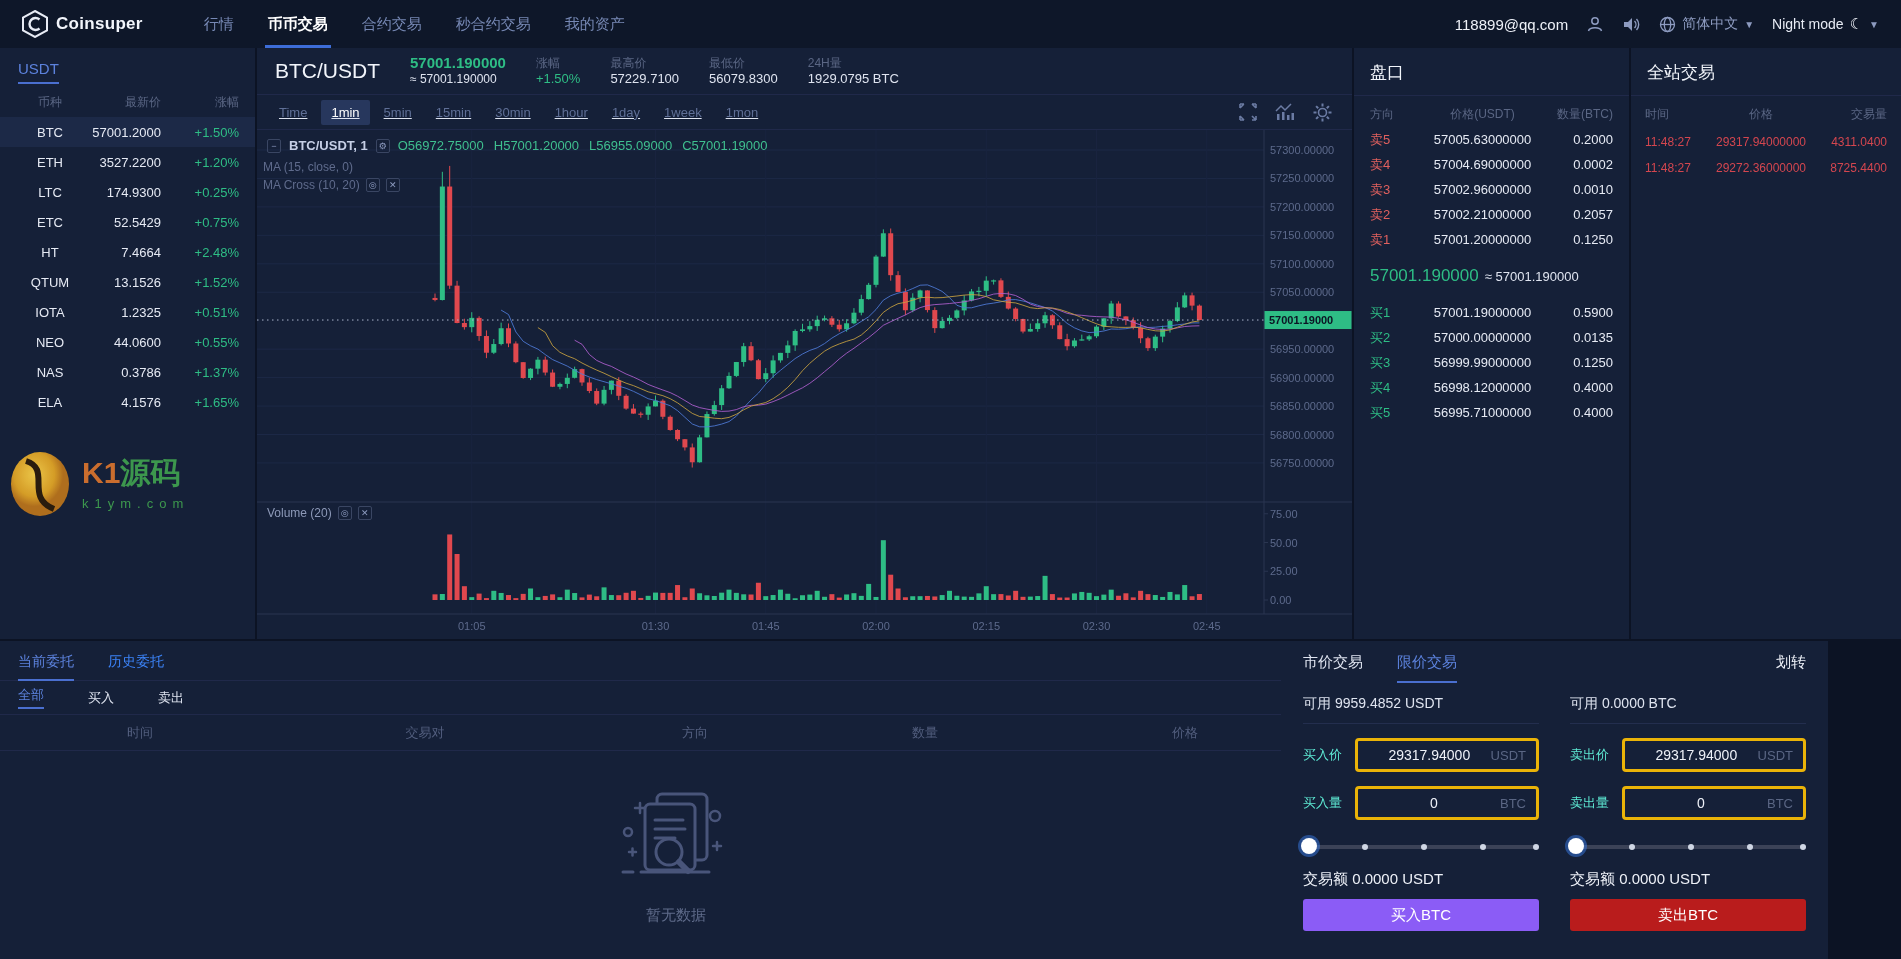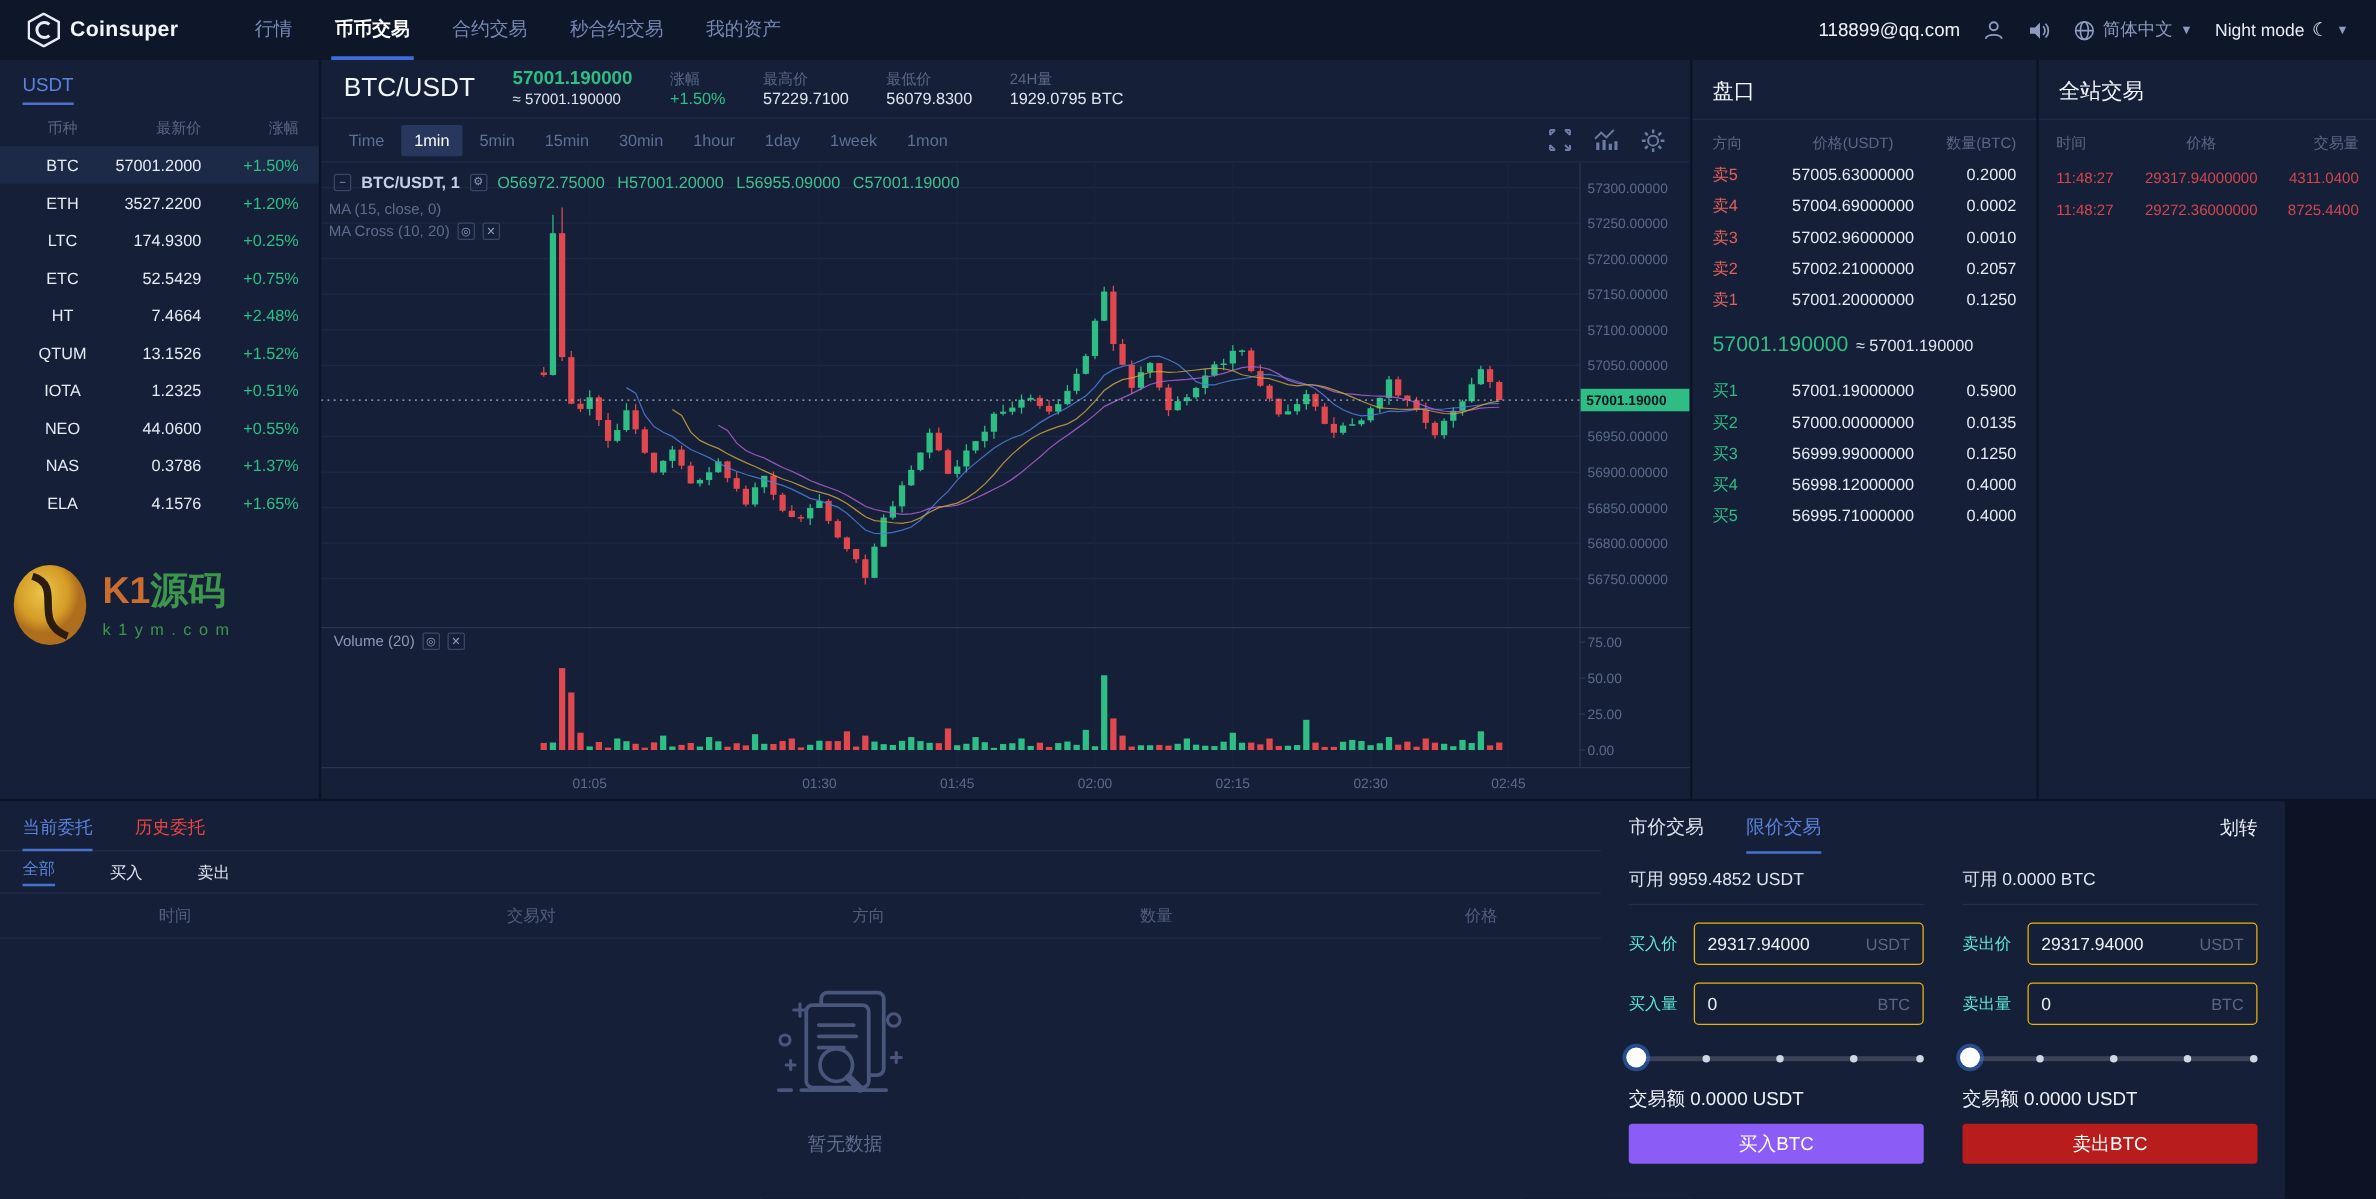--- a/index.html
+++ b/index.html
@@ -104,21 +104,21 @@
   .tr-head span:nth-child(2){ text-align:center; }
   .tr-head span:nth-child(3){ text-align:right; }
   .tr-row { display:grid; grid-template-columns:62px 1fr 72px; height:26px; align-items:center;
     padding:0 14px; font-size:12px; color:#d4464f; }
   .tr-row span:nth-child(2){ text-align:center; }
   .tr-row span:nth-child(3){ text-align:right; }
 
   
   .od-tabs { display:flex; gap:34px; padding:0 18px; height:40px; align-items:center;
     border-bottom:1px solid #20294a; }
-  .od-tab { font-size:14px; color:#ef4444; cursor:pointer; height:40px; line-height:40px; }
+  .od-tab { font-size:14px; color:#3b82f6; cursor:pointer; height:40px; line-height:40px; }
   .od-tab.active { color:#5c82dd; border-bottom:2px solid #4a6fd0; }
   .od-filters { display:flex; gap:44px; padding:0 18px; height:34px; align-items:center;
     border-bottom:1px solid #20294a; }
   .od-filter { font-size:13px; color:#dfe4f0; cursor:pointer; }
   .od-filter.active { color:#5c82dd; border-bottom:2px solid #4a6fd0; padding-bottom:3px; }
   .od-cols { display:grid; grid-template-columns:220px 350px 190px 270px 250px 1fr;
     height:36px; align-items:center; padding:0 30px; font-size:13px; color:#525e7e;
     border-bottom:1px solid #20294a; }
   .od-cols span { text-align:center; }
   .od-empty { display:flex; flex-direction:column; align-items:center; justify-content:center;
@@ -128,22 +128,22 @@
   
   .tp-tabs { display:flex; align-items:center; gap:34px; height:42px; padding:0 22px; }
   .tp-tab { font-size:15px; color:#dfe4f0; cursor:pointer; height:42px; line-height:42px; }
   .tp-tab.active { color:#5c82dd; border-bottom:2px solid #4a6fd0; }
   .tp-transfer { margin-left:auto; font-size:15px; color:#eef1f8; cursor:pointer; }
   .tp-cols { display:flex; gap:31px; padding:0 22px; }
   .tp-col { flex:1; }
   .tp-avail { font-size:14px; color:#dfe4f0; padding:12px 0 10px; border-bottom:1px solid #232e4e; }
   .tp-row { display:flex; align-items:center; margin-top:14px; }
   .tp-label { width:52px; font-size:13px; color:#5eead4; }
-  .tp-input { flex:1; display:flex; align-items:center; height:34px; border:1px solid #eab308;
-    border-radius:4px; padding:0 10px; cursor:text; }
+  .tp-input { flex:1; display:flex; align-items:center; height:34px; border:3px solid #eab308;
+    border-radius:4px; padding:0 10px; cursor:text;text-align:center; }
   .tp-val { font-size:14px; color:#eef1f8; flex:1; }
   .tp-unit { font-size:13px; color:#5a6684; }
   .slider { position:relative; height:16px; margin:18px 0 0 0; cursor:pointer; }
   .slider .track { position:absolute; left:0; right:0; top:7px; height:4px; background:#3b4257; border-radius:2px; }
   .slider .dot { position:absolute; top:6px; width:6px; height:6px; border-radius:50%; background:#cfd6e4; }
   .slider .thumb { position:absolute; left:-2px; top:0; width:16px; height:16px; border-radius:50%;
     background:#ffffff; box-shadow:0 0 0 3px rgba(59,130,246,.45); }
   .tp-total { margin-top:16px; font-size:15px; color:#eef1f8; }
   .btn { margin-top:10px; width:100%; height:32px; border:none; border-radius:3px;
     font-size:15px; color:#ffffff; cursor:pointer; font-family:inherit; }
@@ -301,21 +301,21 @@
       <div class="ch-col">
         <span class="ch-lbl">最低价</span>
         <span class="ch-val">56079.8300</span>
       </div>
       <div class="ch-col">
         <span class="ch-lbl">24H量</span>
         <span class="ch-val">1929.0795 BTC</span>
       </div>
     </div>
     <div class="tf-row">
-      <span id="tf-list" style="display:flex;gap:4px;">
+      <span id="tf-list" style="display:flex;gap:4px;text-decoration:underline;">
           <span class="tf">Time</span>
           <span class="tf active">1min</span>
           <span class="tf">5min</span>
           <span class="tf">15min</span>
           <span class="tf">30min</span>
           <span class="tf">1hour</span>
           <span class="tf">1day</span>
           <span class="tf">1week</span>
           <span class="tf">1mon</span>
         </span>

